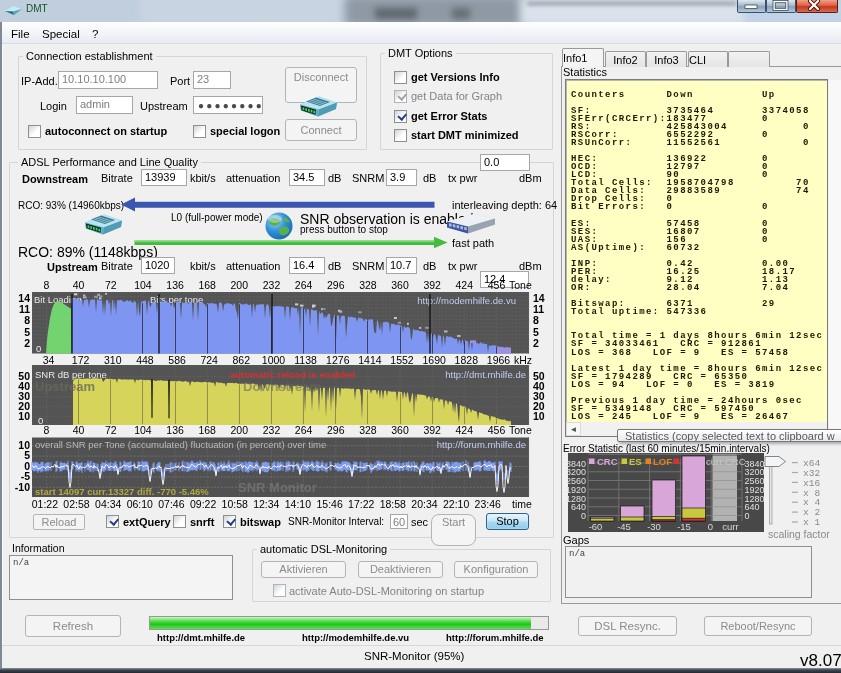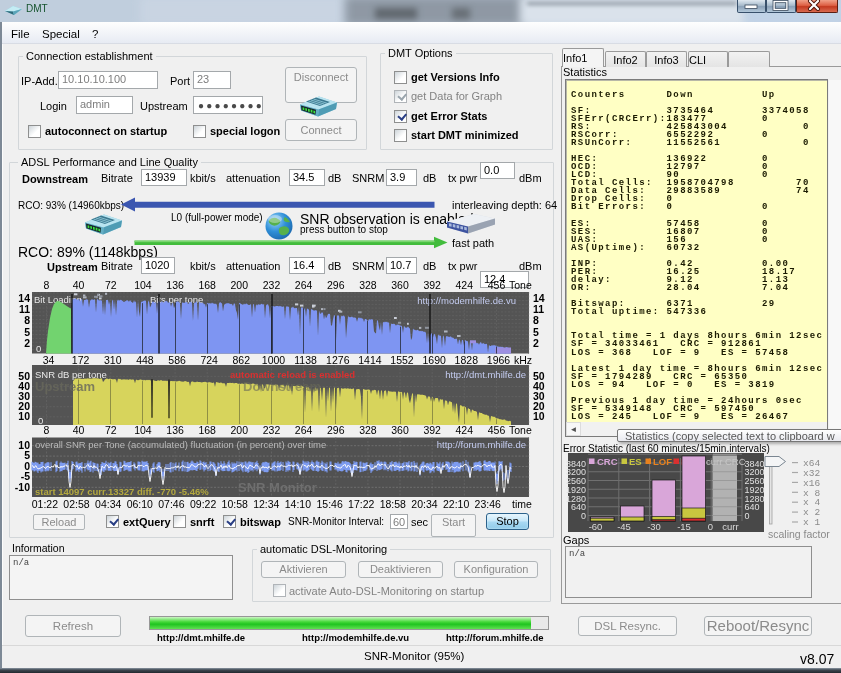--- a/index.html
+++ b/index.html
@@ -91,21 +91,21 @@
 <div class="lbl" style="left:101px;top:172px">Bitrate</div>
 <div class="inp" style="left:141px;top:169px;width:46px;height:17px;color:#000">13939</div>
 <div class="lbl" style="left:190px;top:172px">kbit/s</div>
 <div class="lbl" style="left:226px;top:172px">attenuation</div>
 <div class="inp" style="left:289px;top:169px;width:36px;height:17px;color:#000">34.5</div>
 <div class="lbl" style="left:328px;top:172px">dB</div>
 <div class="lbl" style="left:352px;top:172px">SNRM</div>
 <div class="inp" style="left:386px;top:169px;width:31px;height:17px;color:#000">3.9</div>
 <div class="lbl" style="left:423px;top:172px">dB</div>
 <div class="lbl" style="left:448px;top:172px">tx pwr</div>
-<div class="inp" style="left:480px;top:162px;width:35px;height:17px;color:#000">0.0</div>
+<div class="inp" style="left:480px;top:154px;width:50px;height:17px;color:#000">0.0</div>
 <div class="lbl" style="left:519px;top:172px">dBm</div>
 
 <div class="lbl" style="left:18px;top:200px;font-size:10px">RCO: 93% (14960kbps)</div>
 <div class="lbl" style="left:452px;top:199px">interleaving depth: 64</div>
 <div class="lbl" style="left:171px;top:212px;font-size:10px">L0 (full-power mode)</div>
 <div class="lbl" style="left:300px;top:211px;font-size:14px">SNR observation is enabled</div>
 <div class="lbl" style="left:300px;top:224px;font-size:10px">press button to stop</div>
 <div class="lbl" style="left:452px;top:237px">fast path</div>
 <div class="lbl" style="left:18px;top:244px;font-size:14px">RCO: 89% (1148kbps)</div>
 <svg width="560" height="64" viewBox="0 192 560 64" style="position:absolute;left:0;top:192px" xmlns="http://www.w3.org/2000/svg">
@@ -442,21 +442,21 @@
 <div class="btn" style="left:33px;top:514px;width:52px;height:16px;line-height:14px;border-radius:2px">Reload</div>
 <div class="cb chk" style="left:106px;top:515px"></div>
 <div class="lbl b" style="left:123px;top:516px">extQuery</div>
 <div class="cb" style="left:173px;top:515px"></div>
 <div class="lbl b" style="left:190px;top:516px">snrft</div>
 <div class="cb chk" style="left:223px;top:515px"></div>
 <div class="lbl b" style="left:240px;top:516px">bitswap</div>
 <div class="lbl" style="left:288px;top:516px;font-size:10px">SNR-Monitor Interval:</div>
 <div class="inp" style="left:390px;top:514px;width:18px;height:15px;padding:0 2px;line-height:14px">60</div>
 <div class="lbl" style="left:411px;top:516px">sec</div>
-<div class="btn" style="left:431px;top:514px;width:45px;height:23px;line-height:14px;border-radius:2px">Start</div>
+<div class="btn" style="left:431px;top:514px;width:45px;height:32px;line-height:14px;border-radius:8px">Start</div>
 <div class="abs" style="left:486px;top:513px;width:43px;height:17px;border:1px solid #2c628b;border-radius:3px;background:linear-gradient(#e8f6fd,#c5e7f9 48%,#a9d9f3 52%,#90cbe9);box-shadow:inset 0 0 2px #e0f4ff;font-size:11px;text-align:center;line-height:15px;color:#000">Stop</div>
 
 <div class="lbl" style="left:12px;top:542px;font-size:10.5px">Information</div>
 <div class="sunk" style="left:9px;top:555px;width:224px;height:45px">n/a</div>
 
 <div class="gb" style="left:252px;top:549px;width:299px;height:53px">
     <span>automatic DSL-Monitoring</span>
   </div>
 <div class="btn" style="left:261px;top:561px;width:85px;height:17px;line-height:15px">Aktivieren</div>
 <div class="btn" style="left:358px;top:561px;width:85px;height:17px;line-height:15px">Deaktivieren</div>
@@ -467,21 +467,21 @@
 <div class="btn" style="left:25px;top:615px;width:96px;height:22px;line-height:20px;font-size:11.5px">Refresh</div>
 <div class="abs" style="left:149px;top:616px;width:400px;height:14px;border:1px solid #979797;background:#e9e9e9">
  <div class="abs" style="left:0;top:0;width:381px;height:12px;background:linear-gradient(#ccf6c4,#47d93b 40%,#1fc41f 60%,#61e052)"></div>
 </div>
 <div class="lbl b" style="left:157px;top:632px;font-size:9.5px">http://dmt.mhilfe.de</div>
 <div class="lbl b" style="left:302px;top:632px;font-size:9.5px">http://modemhilfe.de.vu</div>
 <div class="lbl b" style="left:446px;top:632px;font-size:9.5px">http://forum.mhilfe.de</div>
 
 <div class="abs" style="left:2px;top:645px;width:839px;height:23px;background:#f0f0f0;border-top:1px solid #d8d8d8"></div>
 <div class="lbl" style="left:364px;top:650px;font-size:11.5px">SNR-Monitor (95%)</div>
-<div class="lbl" style="left:800px;top:651px;font-size:14px">v8.07</div>
+<div class="lbl" style="left:800px;top:651px;font-size:17px">v8.07</div>
 
 <div class="abs" style="left:561px;top:66px;width:280px;height:538px;border:1px solid #9a9a9a;border-right:none;background:#f0f0f0"></div>
 <div class="abs" style="left:605px;top:51px;width:41px;height:16px;background:linear-gradient(#f2f2f2,#e4e4e4);border:1px solid #9a9a9a;border-bottom:none;border-radius:2px 2px 0 0;font-size:11px;text-align:center;line-height:16px">Info2</div>
 <div class="abs" style="left:646px;top:51px;width:41px;height:16px;background:linear-gradient(#f2f2f2,#e4e4e4);border:1px solid #9a9a9a;border-bottom:none;border-radius:2px 2px 0 0;font-size:11px;text-align:center;line-height:16px">Info3</div>
 <div class="abs" style="left:688px;top:51px;width:40px;height:16px;background:linear-gradient(#f2f2f2,#e4e4e4);border:1px solid #9a9a9a;border-bottom:none;border-radius:2px 2px 0 0;font-size:11px;text-align:left;line-height:16px">CLI</div>
 <div class="abs" style="left:728px;top:51px;width:42px;height:16px;background:linear-gradient(#f2f2f2,#e4e4e4);border:1px solid #9a9a9a;border-bottom:none;border-radius:2px 2px 0 0"></div>
 <div class="abs" style="left:562px;top:48px;width:42px;height:19px;background:#f4f4f4;border:1px solid #9a9a9a;border-bottom:none;border-radius:2px 2px 0 0;font-size:11px;text-align:left;line-height:18px">Info1</div>
 
 <div class="lbl" style="left:563px;top:66px">Statistics</div>
 
@@ -613,15 +613,15 @@
     <line x1="792" y1="522.0" x2="798" y2="522.0" stroke="#a8a8a8" stroke-width="1.2"></line>
     <text x="803" y="525.2" font-size="9.5" font-family="Liberation Mono, monospace" fill="#8a8a8a">x 1</text>
 <polygon points="765,456.5 779,456.5 785.5,461.5 779,466.5 765,466.5" fill="#f4f5f6" stroke="#7a8691" stroke-width="1"></polygon>
 <text x="768" y="537.5" font-size="10.5" fill="#8a8a8a">scaling factor</text>
 </svg>
 
 <div class="lbl" style="left:563px;top:534px">Gaps</div>
 <div class="sunk" style="left:565px;top:546px;width:247px;height:52px;background:#f1f1f1">n/a</div>
 
 <div class="btn" style="left:578px;top:616px;width:99px;height:20px;line-height:18px;font-size:11.5px">DSL Resync.</div>
-<div class="btn" style="left:704px;top:616px;width:108px;height:20px;line-height:18px;font-size:15px">Reboot/Resync</div>
+<div class="btn" style="left:704px;top:616px;width:108px;height:20px;line-height:18px;font-size:11px">Reboot/Resync</div>
 
 <div class="abs" style="left:617px;top:429px;width:230px;height:13px;border:1px solid #767676;border-radius:2px;background:linear-gradient(#fefefe,#e9eaf0);box-shadow:2px 2px 3px rgba(0,0,0,0.28);font-size:11px;color:#575757;padding:0 0 0 7px;white-space:nowrap;overflow:hidden">Statistics (copy selected text to clipboard w</div>
 
 </body></html>

